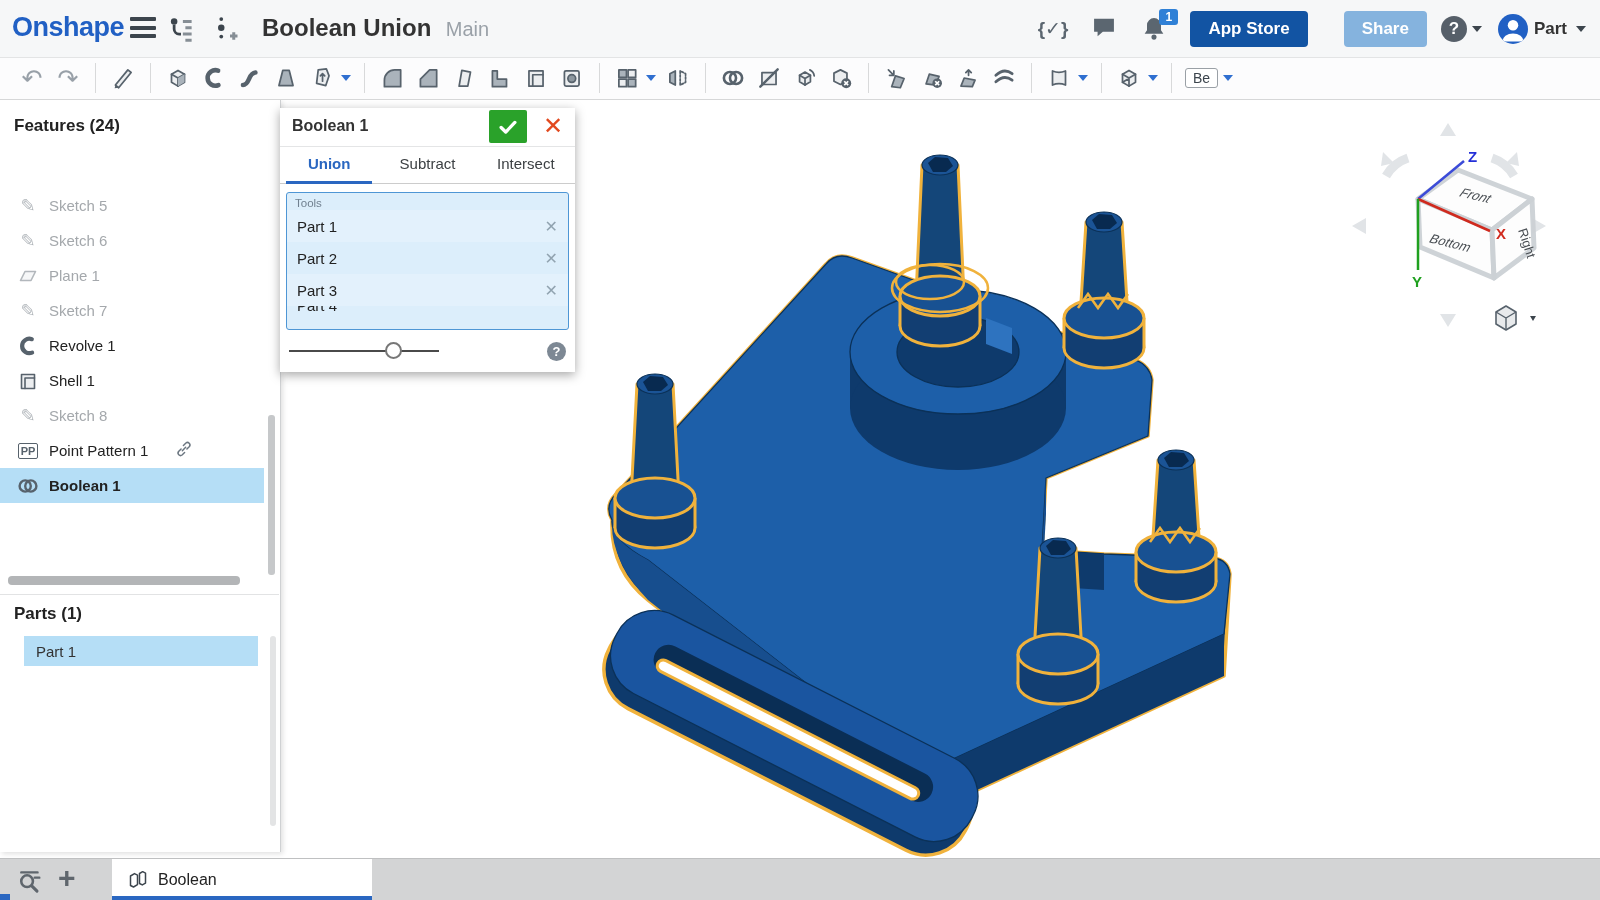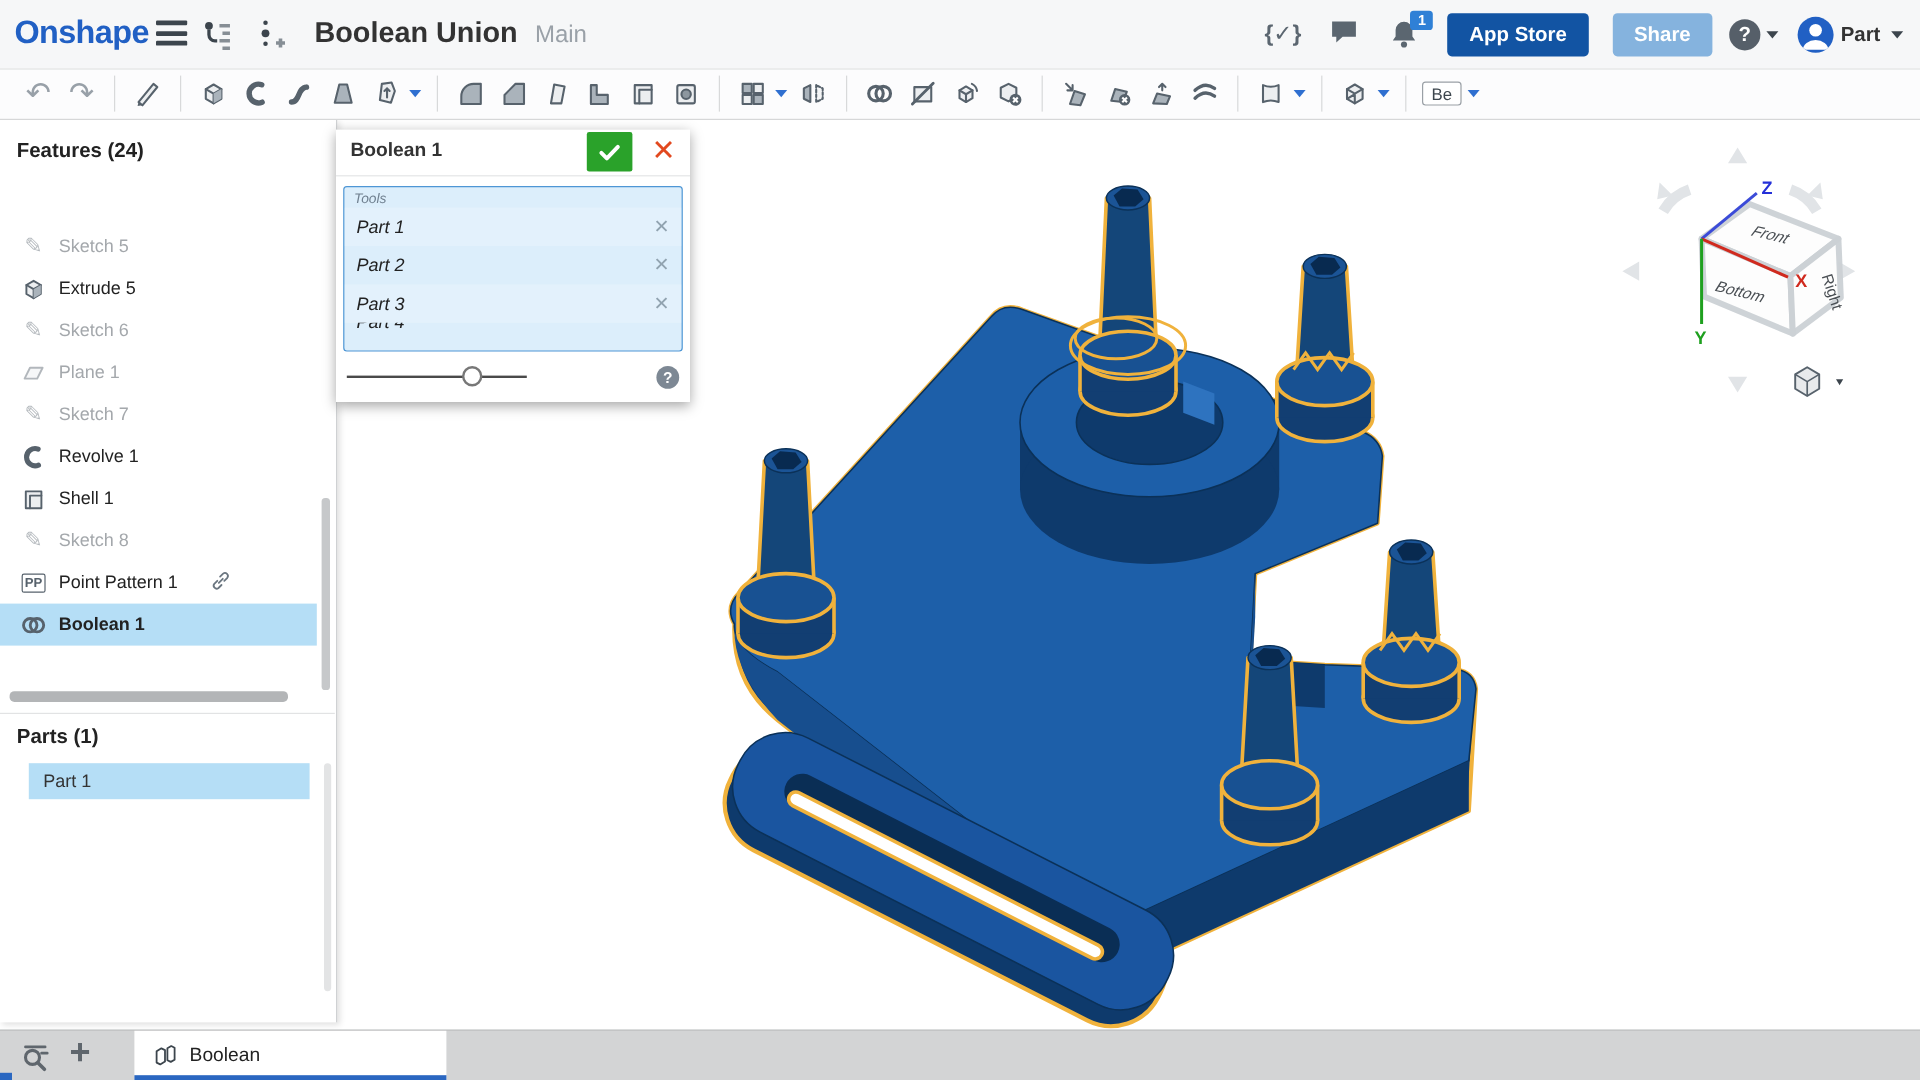--- a/index.html
+++ b/index.html
@@ -13,21 +13,21 @@
   .hicon{position:absolute;top:14px;width:30px;height:30px;}
   .title-wrap{position:absolute;left:262px;top:14px;white-space:nowrap;}
   .doc-title{font-size:24px;font-weight:bold;color:#333;}
   .doc-ws{font-size:20px;color:#9aa1a8;margin-left:10px;}
   .hdr-right{position:absolute;right:0;top:0;height:57px;display:flex;align-items:center;}
   .codecheck{font-size:19px;font-weight:bold;color:#5b6670;margin-right:22px;}
   .bell-wrap{position:relative;margin-right:20px;width:30px;height:32px;}
   .badge{position:absolute;top:-4px;right:-8px;background:#2f80d6;color:#fff;font-size:12px;font-weight:bold;
          min-width:13px;padding:1px 3px;text-align:center;border-radius:3px;}
   .btn{border:none;border-radius:4px;color:#fff;font-size:17px;font-weight:bold;padding:8px 18px;cursor:pointer;}
-  .btn-appstore{background:var(--c-appstore);margin-right:20px;}
+  .btn-appstore{background:var(--c-appstore);margin-right:36px;}
   .btn-share{background:var(--c-share);margin-right:14px;}
   .help-circle{width:26px;height:26px;border-radius:50%;background:#565f69;color:#fff;font-weight:bold;font-size:17px;
                display:flex;align-items:center;justify-content:center;}
   .caret{width:0;height:0;border-left:5px solid transparent;border-right:5px solid transparent;border-top:6px solid #3c454d;margin-left:5px;}
   .caret.blue{border-top-color:#2f6fd0;}
   .avatar{width:30px;height:30px;border-radius:50%;background:var(--c-logo);margin:0 6px 0 16px;overflow:hidden;}
   .username{font-size:17px;font-weight:bold;color:#333;margin-right:4px;}
   .hdr-right > *{flex:none;}
   
   .toolbar{position:absolute;left:0;top:57px;width:1600px;height:43px;background:#fcfcfd;border-bottom:1px solid #d6d7d8;
@@ -65,21 +65,21 @@
   .dlg-head{height:38px;border-bottom:1px solid #e4e5e6;position:relative;}
   .dlg-title{position:absolute;left:12px;top:9px;font-size:16px;font-weight:bold;color:#333;}
   .dlg-check{position:absolute;right:48px;top:2px;width:38px;height:33px;background:var(--c-green);border-radius:2px;
              display:flex;align-items:center;justify-content:center;cursor:pointer;}
   .dlg-x{position:absolute;right:12px;top:4px;font-size:24px;font-weight:bold;color:var(--c-red);cursor:pointer;line-height:28px;}
   .dlg-tabs{height:36px;border-bottom:1px solid #ccc;display:flex;}
   .dlg-tab{flex:1;text-align:center;line-height:34px;font-size:15px;color:#3c4043;cursor:pointer;position:relative;}
   .dlg-tab.active{color:var(--c-accent);font-weight:bold;}
   .dlg-tab.active::after{content:"";position:absolute;left:6px;right:6px;bottom:-1px;height:3px;background:var(--c-accent);}
   .tools-box{margin:8px 6px 0 6px;height:136px;background:var(--c-toolsbg);border:1.5px solid var(--c-toolsbd);
-             border-radius:3px;overflow:hidden;position:relative;font-style:italic;}
+             border-radius:3px;overflow:hidden;position:relative;}
   .tools-label{font-size:11.5px;color:#708090;padding:4px 0 1px 8px;}
   .tool-row{height:32px;display:flex;align-items:center;padding:0 10px;font-size:15px;color:#222;justify-content:space-between;}
   .tool-row:nth-child(odd){background:rgba(255,255,255,.22);}
   .tool-x{color:#91a3b0;font-size:16px;cursor:pointer;}
   .tool-row.clipped{height:10px;overflow:hidden;align-items:flex-end;line-height:20px;}
   .dlg-foot{height:42px;position:relative;}
   .slider-track{position:absolute;left:9px;top:20px;width:150px;height:2px;background:#4a4a4a;}
   .slider-thumb{position:absolute;left:105px;top:12px;width:17px;height:17px;border-radius:50%;background:#fff;
                 border:2px solid #777;box-sizing:border-box;cursor:pointer;}
   .dlg-help{position:absolute;right:9px;top:12px;width:19px;height:19px;border-radius:50%;background:#7d8894;color:#fff;
@@ -505,30 +505,20 @@
 
 <div class="left-panel">
   <div class="fp-title">Features (24)</div>
   <div class="feat-list" id="featList">
       <div class="feat-row dim">
         <span class="fi">
           <span style="font-size:18px;color:#57626c">✎</span>
         </span>
         <span>Sketch 5</span>
       </div>
-      <div class="feat-row">
-        <span class="fi">
-          <svg viewBox="0 0 24 24" width="26" height="26">
-            <path d="M6 8.5 L12 5 l6 3.5 V16 l-6 3.5 L6 16 Z" fill="#eceef0" class="st"></path>
-            <path d="M6 8.5 l6 3.5 6 -3.5 M12 12 V19.5" class="st" fill="none"></path>
-            <path d="M12 12 l6 -3.5 V16 l-6 3.5 Z" fill="#aab3bb"></path>
-          </svg>
-        </span>
-        <span>Extrude 5</span>
-      </div>
       <div class="feat-row dim">
         <span class="fi">
           <span style="font-size:18px;color:#57626c">✎</span>
         </span>
         <span>Sketch 6</span>
       </div>
       <div class="feat-row dim">
         <span class="fi">
           <svg viewBox="0 0 24 24" width="26" height="26">
             <path d="M4.5 16.5 L9 7.5 h10.5 L15 16.5 Z" fill="#eceef0" class="st"></path>
@@ -595,20 +585,25 @@
 <div class="dialog">
   <div class="dlg-head">
     <span class="dlg-title">Boolean 1</span>
     <span class="dlg-check">
       <svg viewBox="0 0 24 24" width="22" height="22">
           <path d="M4.5 12.5 l5 5 L19.5 7" fill="none" stroke="#fff" stroke-width="3.6" stroke-linecap="round" stroke-linejoin="round"></path>
         </svg>
     </span>
     <span class="dlg-x">✕</span>
   </div>
+  <div class="dlg-tabs" id="dlgTabs">
+      <div class="dlg-tab active">Union</div>
+      <div class="dlg-tab">Subtract</div>
+      <div class="dlg-tab">Intersect</div>
+    </div>
   <div class="tools-box">
     <div class="tools-label">Tools</div>
     <div id="toolRows">
         <div class="tool-row">
           <span>Part 1</span>
           <span class="tool-x">✕</span>
         </div>
         <div class="tool-row">
           <span>Part 2</span>
           <span class="tool-x">✕</span>

